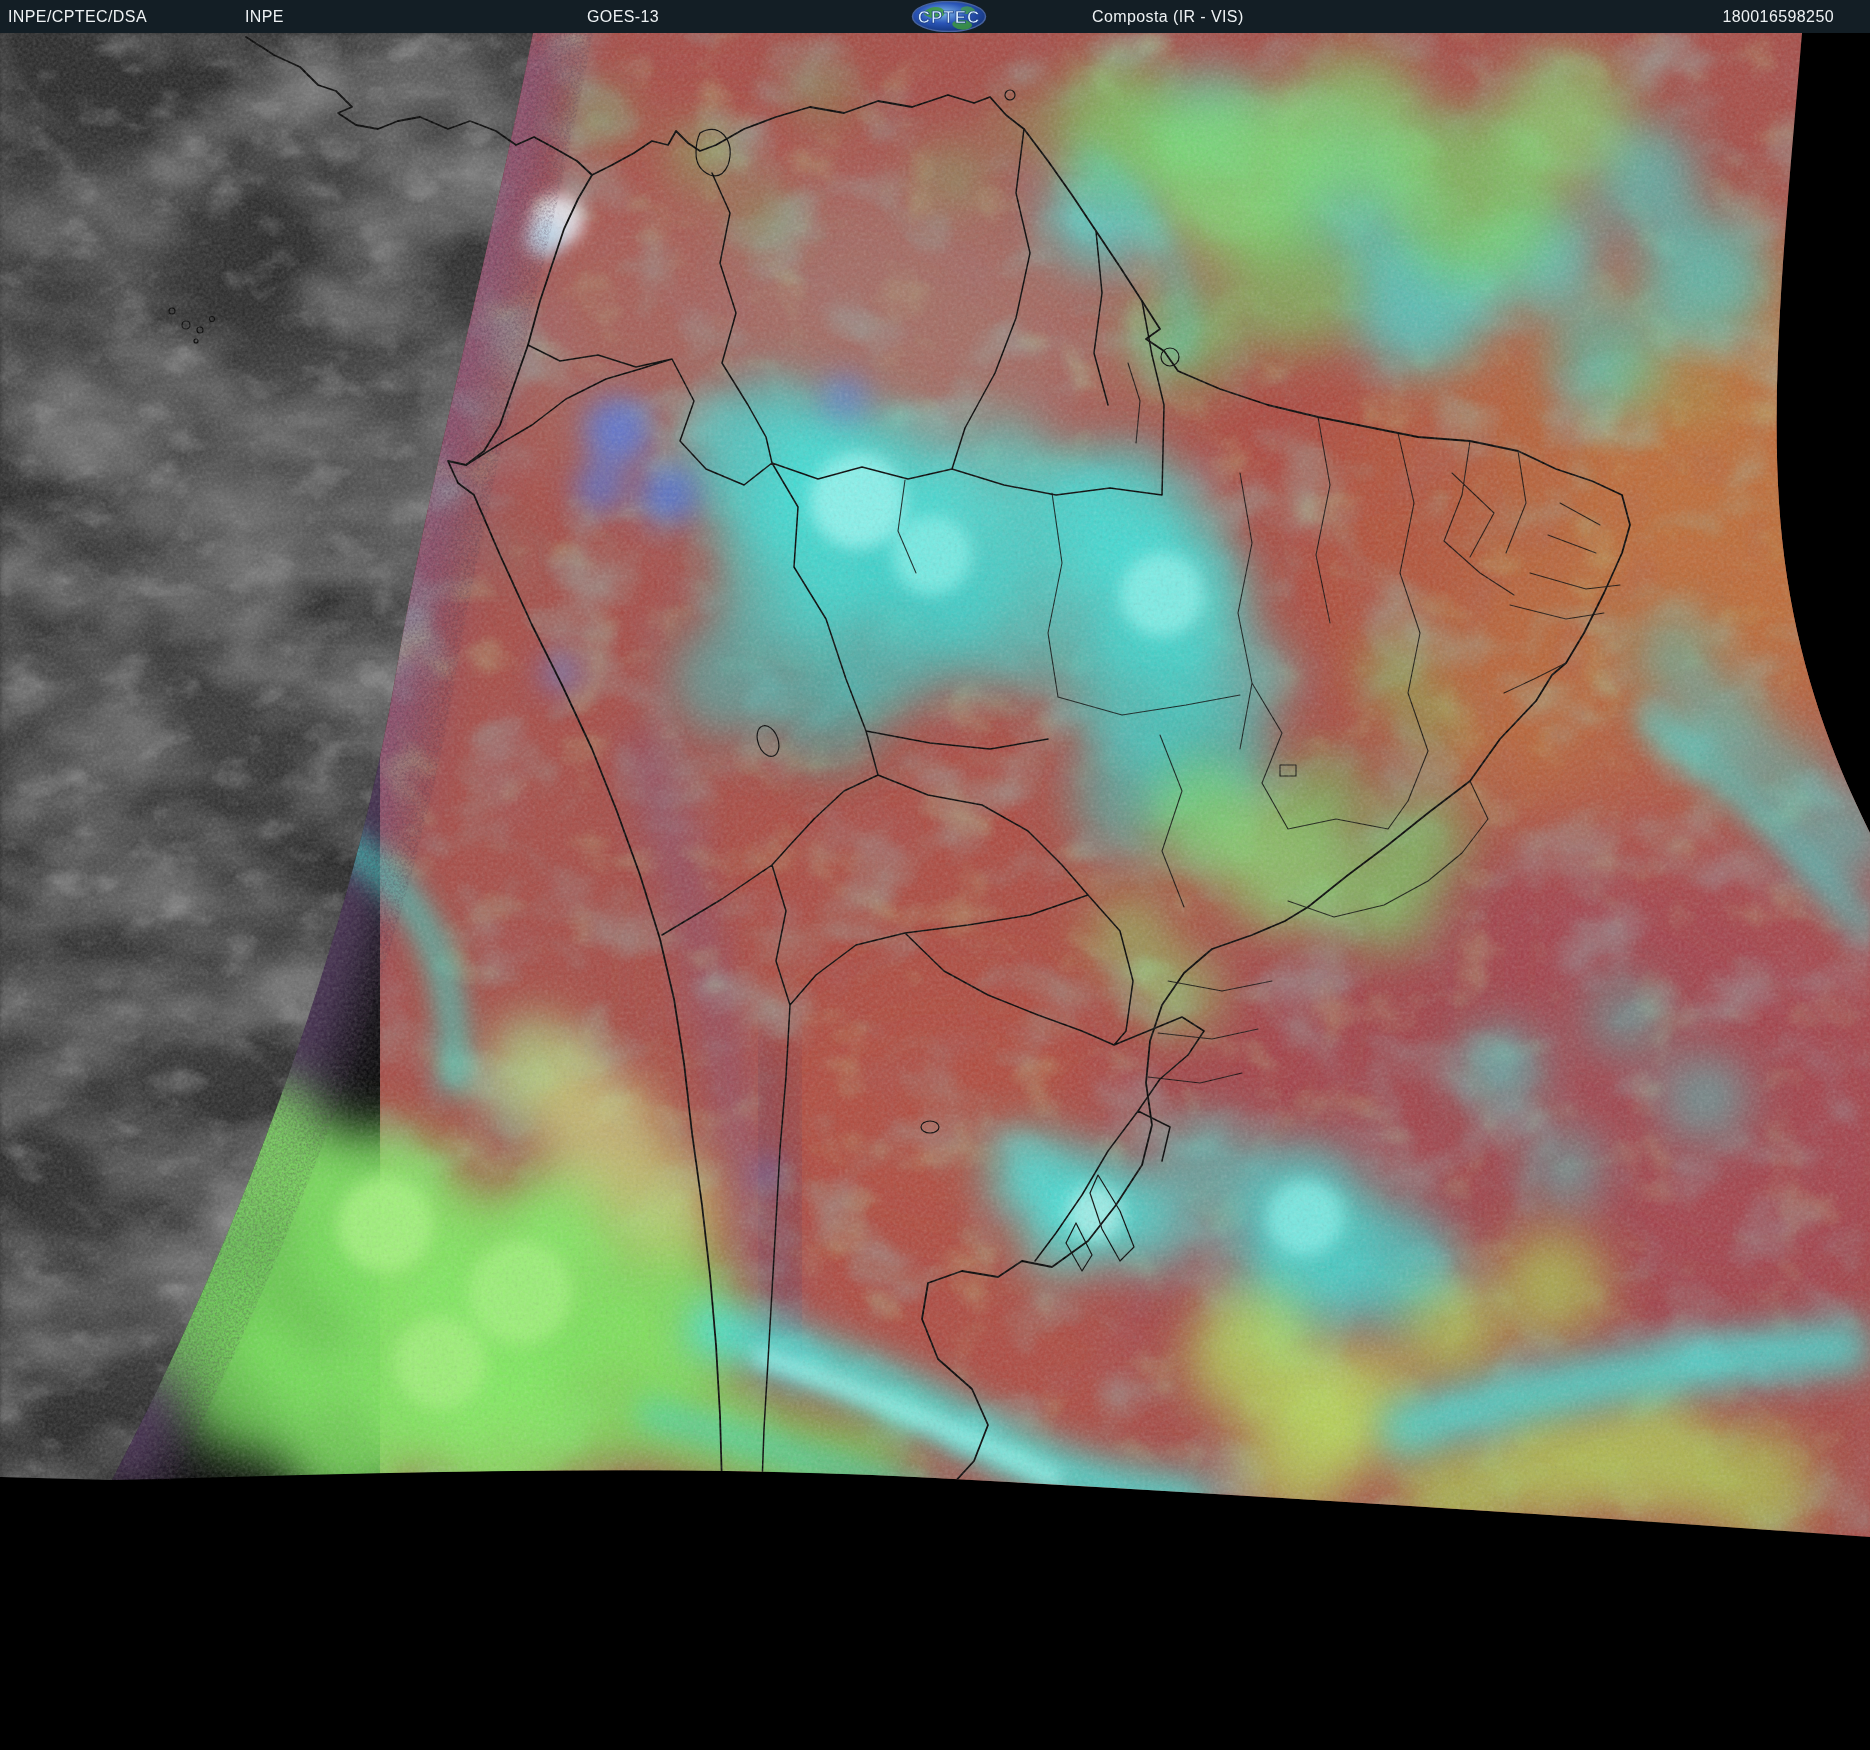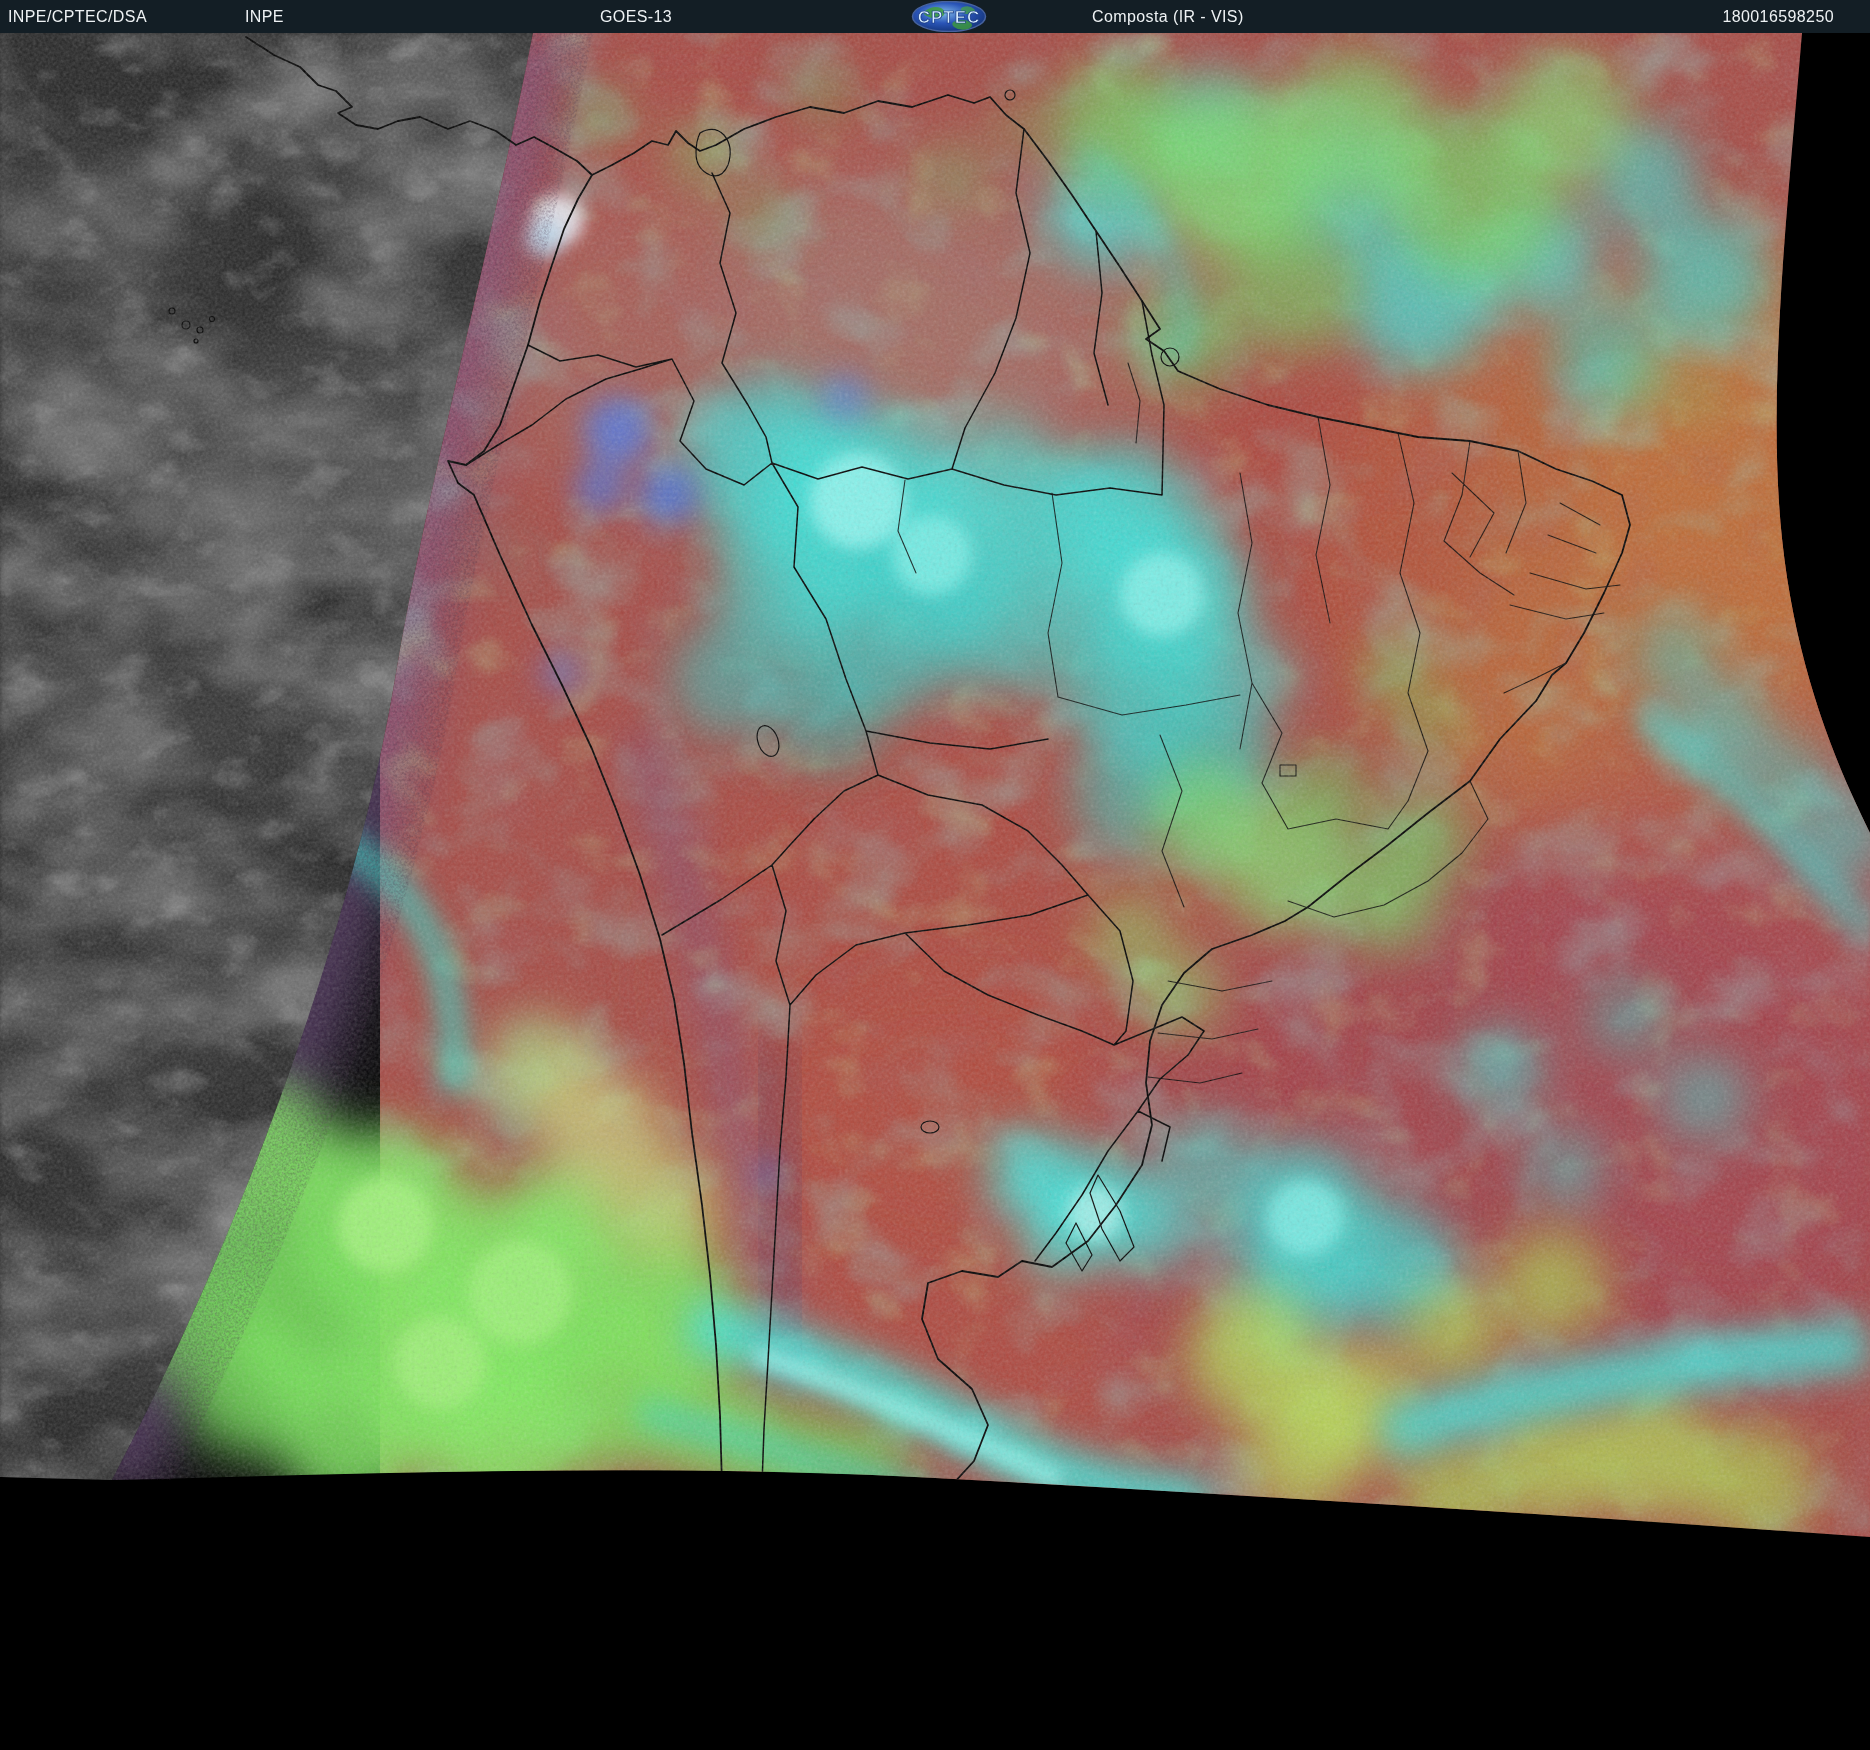--- a/index.html
+++ b/index.html
@@ -3,21 +3,21 @@
 <meta charset="utf-8">
 <style>
   html,body{margin:0;padding:0;background:#000;}
   .page{position:relative;width:1870px;height:1750px;overflow:hidden;background:#000;
         font-family:"Liberation Sans",sans-serif;}
   .topbar{position:absolute;top:0;left:0;width:1870px;height:33px;background:#131e25;z-index:5;}
   .topbar .t{position:absolute;top:50%;transform:translateY(-50%);color:#eef2f4;font-size:16px;
              letter-spacing:.4px;white-space:nowrap;}
   #t-agency{left:8px}
   #t-noaa{left:245px}
-  #t-sat{left:600px}
+  #t-sat{left:587px}
   #t-prod{left:1092px}
   #t-time{right:36px}
   .logo{position:absolute;left:911px;top:1px;width:76px;height:31px;}
   .mapwrap{position:absolute;top:33px;left:0;width:1870px;height:1717px;}
   svg{display:block}
 </style>
 </head>
 <body>
 
 <div class="page">

